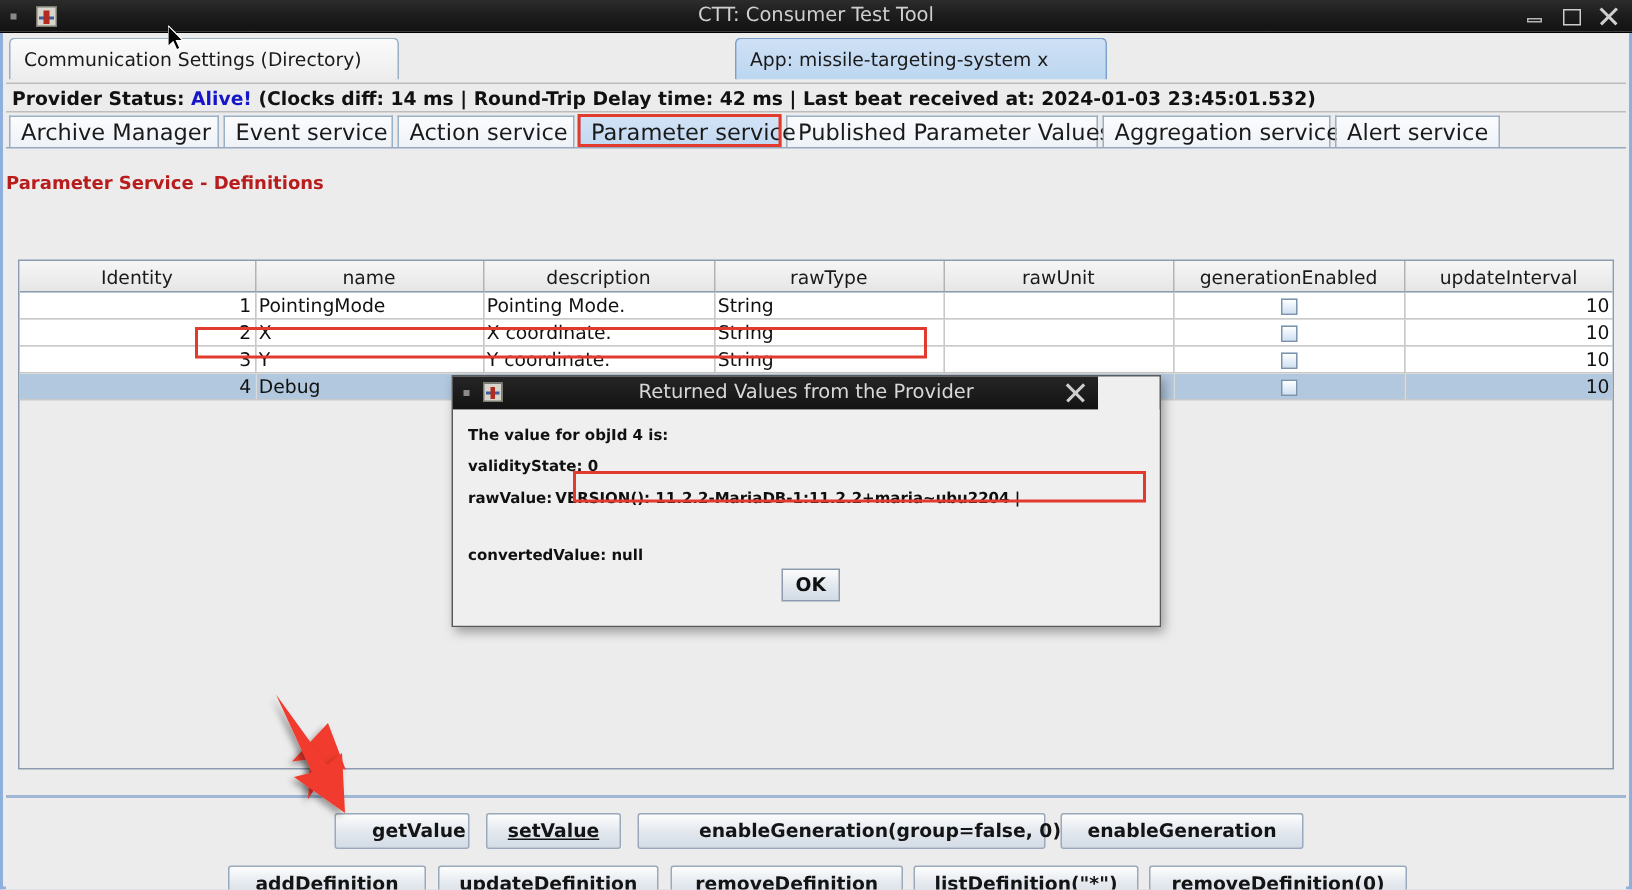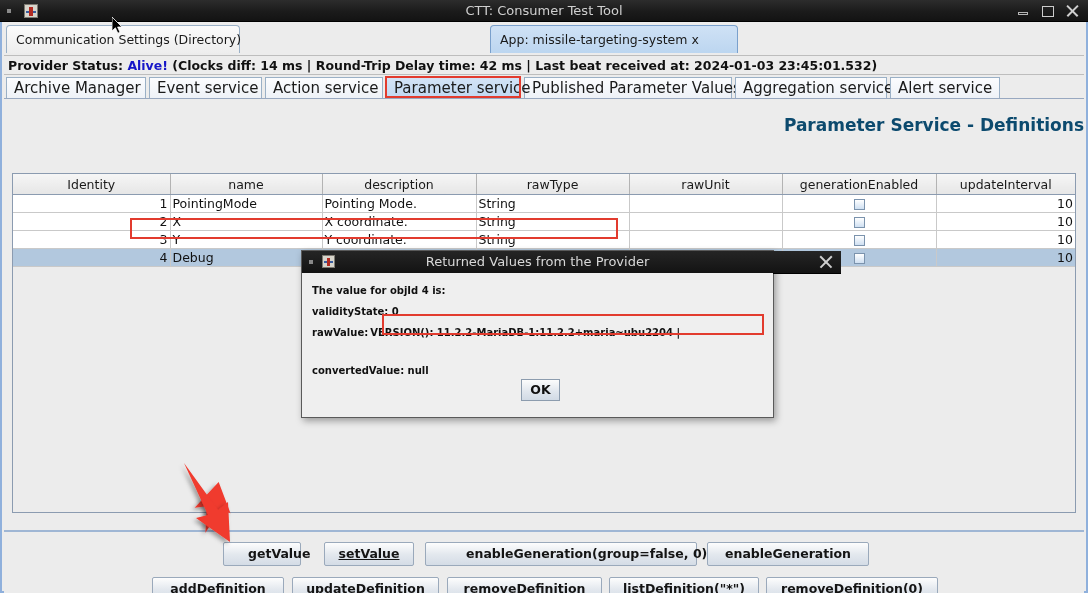--- a/index.html
+++ b/index.html
@@ -139,21 +139,21 @@
 
   
   .content {
     position:absolute; left:2px; top:76px; width:1080px; height:429px;
     background:#ececec;
     border-top:1px solid #98a8c0;
     box-sizing:border-box;
   }
   .page-title {
     position:absolute; left:0; top:16px; width:1080px;
-    text-align:right; font-size:17px; font-weight:bold; color:#0c4a6e;
+    text-align:left; font-size:12px; font-weight:bold; color:#b91c1c;
   }
 
   
   .tablewrap {
     position:absolute; left:8px; top:74px; width:1064px; height:340px;
     border:1px solid #8b9bb0;
     background:#ececec;
     box-sizing:border-box;
     overflow:hidden;
   }
@@ -220,21 +220,21 @@
   
   .dialog {
     position:absolute; left:299px; top:250px; width:473px; height:168px;
     background:#efefef;
     border:1px solid #5a5a5a;
     box-sizing:border-box;
     z-index: 30;
     box-shadow: 2px 3px 7px rgba(0,0,0,0.35);
   }
   .dlg-tb {
-    position:absolute; left:0; top:0; width:539px; height:22px;
+    position:absolute; left:0; top:0; width:430px; height:22px;
     background: linear-gradient(180deg,#252525 0%, #131313 100%);
     border-bottom:1px solid #000;
   }
   .dlg-dot { position:absolute; left:7px; top:9px; width:4px; height:4px; background:#8a8a8a;}
   .dlg-icon {
     position:absolute; left:20px; top:4px; width:13px; height:13px;
     background:#d8d5cc; border:1px solid #7d7a72; box-sizing:border-box; overflow:hidden;
   }
   .dlg-icon .b1{ position:absolute; left:1px; top:5px; width:9px; height:2px; background:#3a5d9e;}
   .dlg-icon .b2{ position:absolute; left:4px; top:2px; width:3px; height:8px; background:#b22b22;}
@@ -294,21 +294,21 @@
     </div>
   </div>
 
   <svg class="cursor" viewBox="0 0 12 18">
     <polygon points="0,0 0,14 3.4,10.8 5.8,16.2 8,15.2 5.6,10 10,10" fill="#000" stroke="#fff" stroke-width="0.8"></polygon>
   </svg>
 
   <div class="winbody">
 
     <div class="toptabs">
-      <div class="ttab" style="left:4px;width:234px;">Communication Settings (Directory)</div>
+      <div class="ttab" style="left:4px;width:260px;">Communication Settings (Directory)</div>
       <div class="ttab sel" style="left:488px;width:248px;">App: missile-targeting-system x</div>
     </div>
 
     <div class="provider"><span>Provider Status: </span><span class="alive">Alive!</span><span> (Clocks diff: 14 ms | Round-Trip Delay time: 42 ms | Last beat received at: 2024-01-03 23:45:01.532)</span></div>
 
     <div class="svctabs">
       <div class="stab" style="left:2px;width:140px;">Archive Manager</div>
       <div class="stab" style="left:145px;width:113px;">Event service</div>
       <div class="stab" style="left:261px;width:118px;">Action service</div>
       <div class="stab" style="left:520px;width:208px;">Published Parameter Values</div>
@@ -384,21 +384,21 @@
             </tr>
           </tbody>
         </table>
       </div>
     </div>
 
     <div class="hl-red" style="left:128px;top:196px;width:488px;height:21px;"></div>
 
     <div class="btnpanel">
       <div class="btnrow" style="top:10px;">
-        <div class="jbtn" style="left:219px;width:78px;padding-left:24px;">getValue</div>
+        <div class="jbtn" style="left:219px;width:90px;padding-left:24px;">getValue</div>
         <div class="jbtn" style="left:320px;width:90px;text-decoration:underline;">setValue</div>
         <div class="jbtn" style="left:421px;width:272px;padding-left:40px;">enableGeneration(group=false, 0)</div>
         <div class="jbtn" style="left:703px;width:162px;">enableGeneration</div>
       </div>
       <div class="btnrow" style="top:45px;">
         <div class="jbtn" style="left:148px;width:132px;">addDefinition</div>
         <div class="jbtn" style="left:288px;width:147px;">updateDefinition</div>
         <div class="jbtn" style="left:443px;width:155px;">removeDefinition</div>
         <div class="jbtn" style="left:605px;width:150px;">listDefinition("*")</div>
         <div class="jbtn" style="left:762px;width:172px;">removeDefinition(0)</div>

